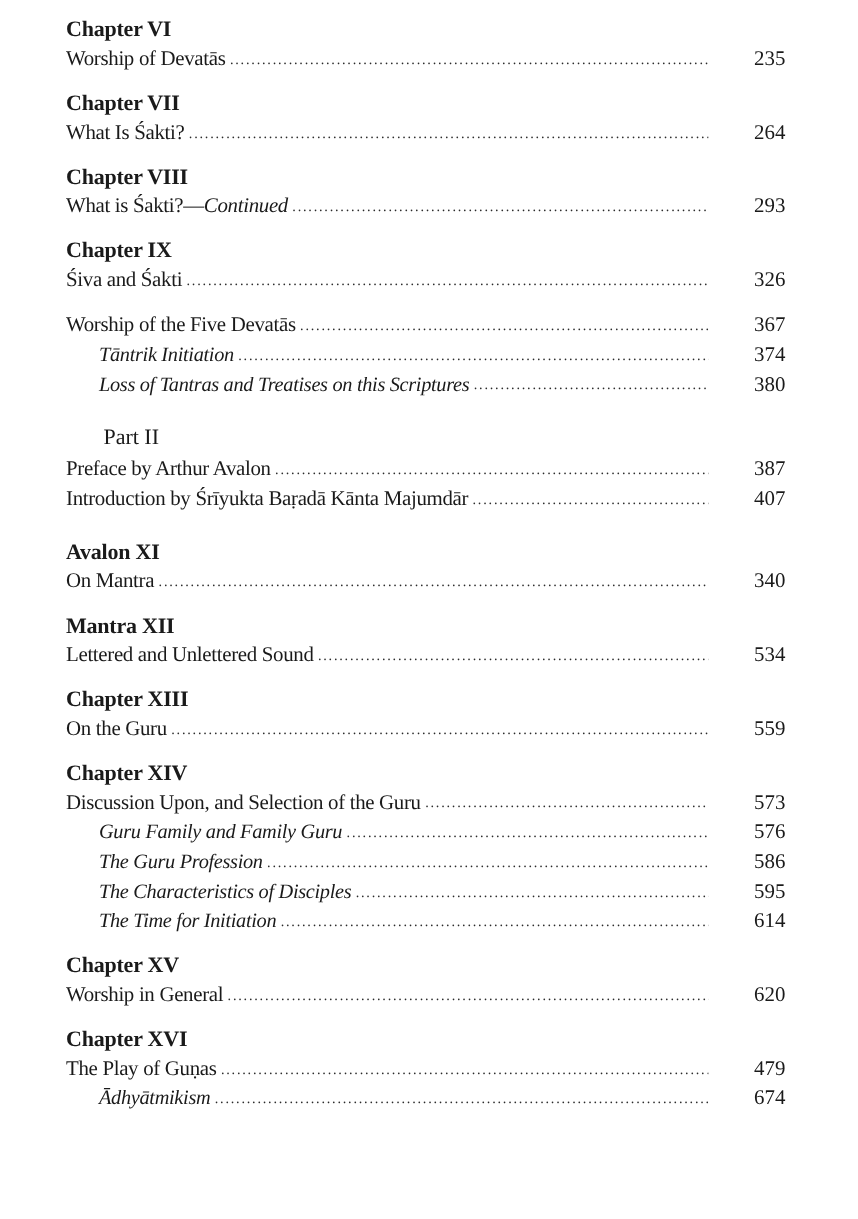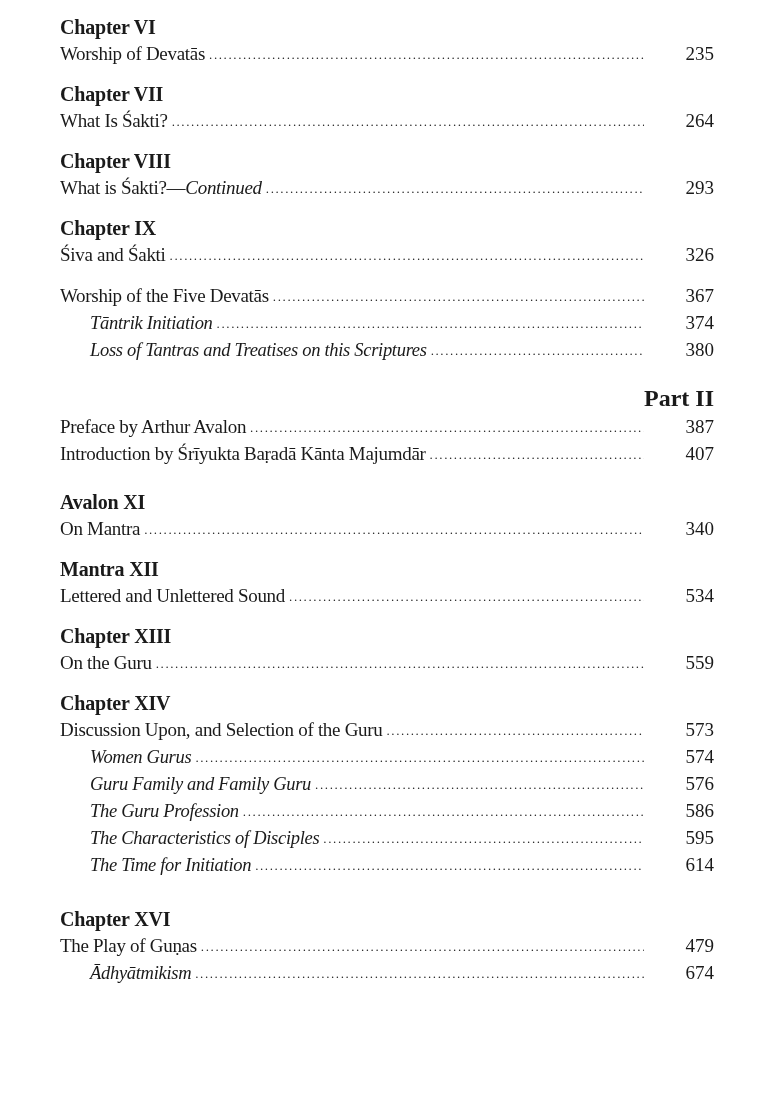--- a/index.html
+++ b/index.html
@@ -72,23 +72,23 @@
   .entry .page-num {
     flex: 0 0 54px;
     text-align: right;
     font-style: normal;
     font-size: 19px;
     padding-left: 12px;
   }
   .gap-chapter { height: 14px; }
   .gap-large { height: 22px; }
   .part-heading {
-    text-align: right;
-    font-weight: bold;
-    font-size: 24px;
+    text-align: left;
+    font-weight: normal;
+    font-size: 20px;
     line-height: 26px;
     height: 26px;
     padding-left: 36px;
     margin-bottom: 2px;
   }
 </style>
 </head>
 <body>
 
 <div class="page">
@@ -198,25 +198,20 @@
   <div class="gap-chapter"></div>
 
   <div class="section">
     <div class="chapter-heading">Chapter XIV</div>
     <div class="entry">
       <span class="title">Discussion Upon, and Selection of the Guru</span>
       <span class="leader"></span>
       <span class="page-num">573</span>
     </div>
     <div class="entry sub">
-      <span class="title">Women Gurus</span>
-      <span class="leader"></span>
-      <span class="page-num">574</span>
-    </div>
-    <div class="entry sub">
       <span class="title">Guru Family and Family Guru</span>
       <span class="leader"></span>
       <span class="page-num">576</span>
     </div>
     <div class="entry sub">
       <span class="title">The Guru Profession</span>
       <span class="leader"></span>
       <span class="page-num">586</span>
     </div>
     <div class="entry sub">
@@ -225,20 +220,28 @@
       <span class="page-num">595</span>
     </div>
     <div class="entry sub">
       <span class="title">The Time for Initiation</span>
       <span class="leader"></span>
       <span class="page-num">614</span>
     </div>
   </div>
   <div class="gap-chapter"></div>
 
+  <div class="section">
+    <div class="chapter-heading">Chapter XV</div>
+    <div class="entry">
+      <span class="title">Worship in General</span>
+      <span class="leader"></span>
+      <span class="page-num">620</span>
+    </div>
+  </div>
   <div class="gap-chapter"></div>
 
   <div class="section">
     <div class="chapter-heading">Chapter XVI</div>
     <div class="entry">
       <span class="title">The Play of Guṇas</span>
       <span class="leader"></span>
       <span class="page-num">479</span>
     </div>
     <div class="entry sub">

